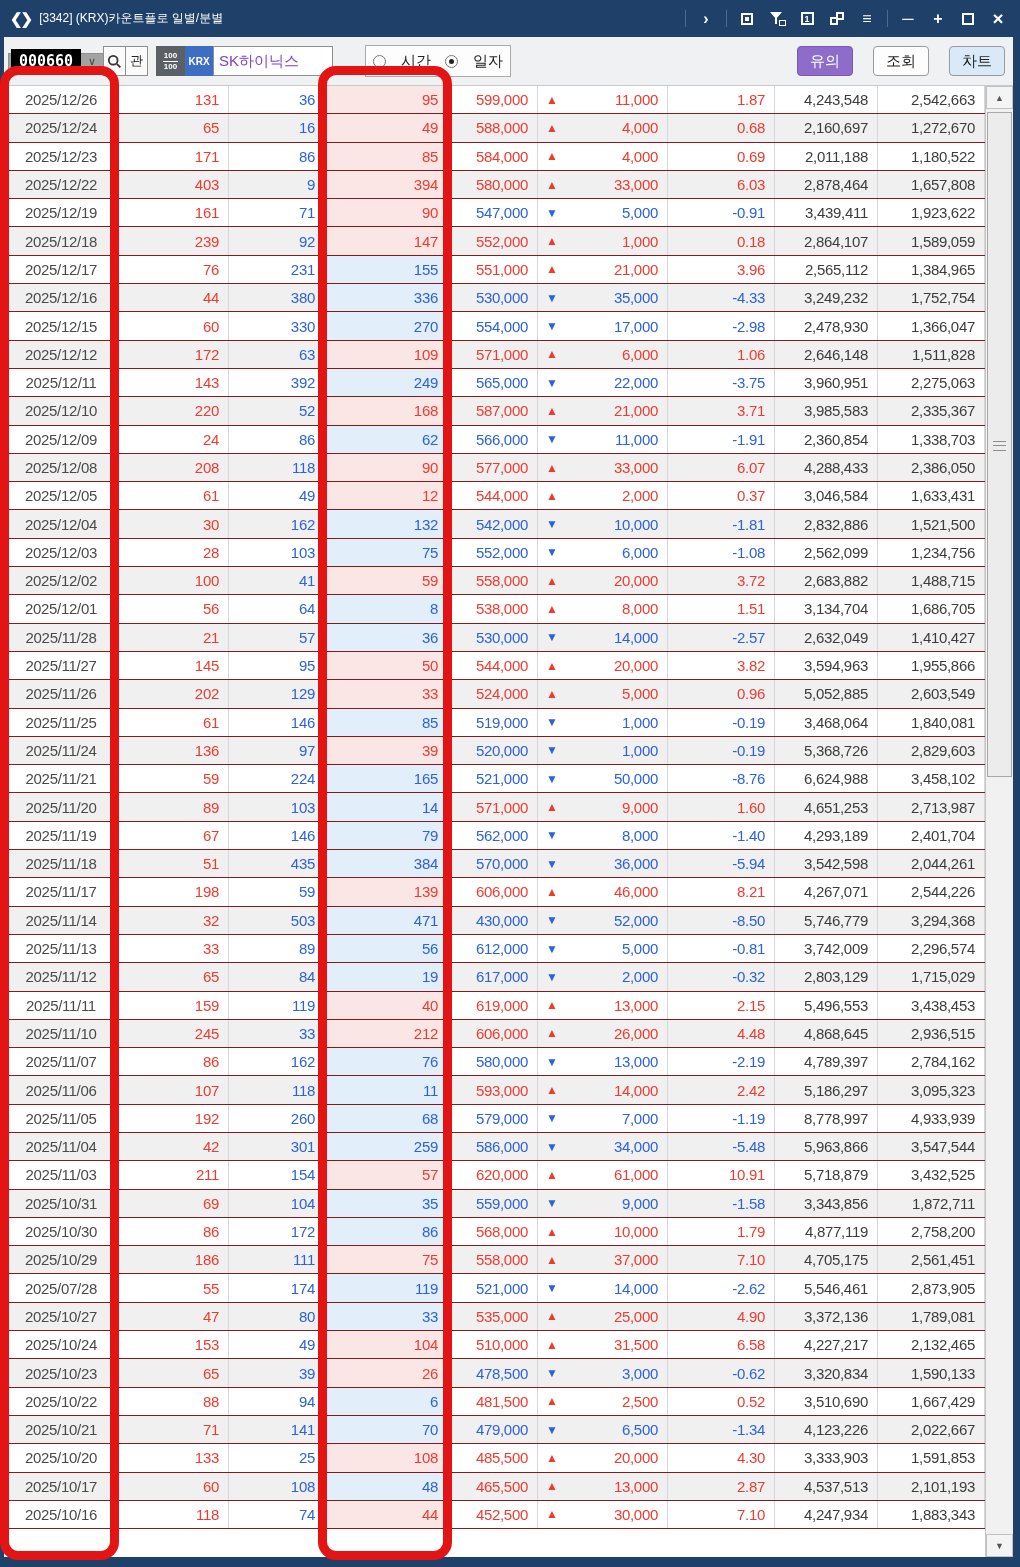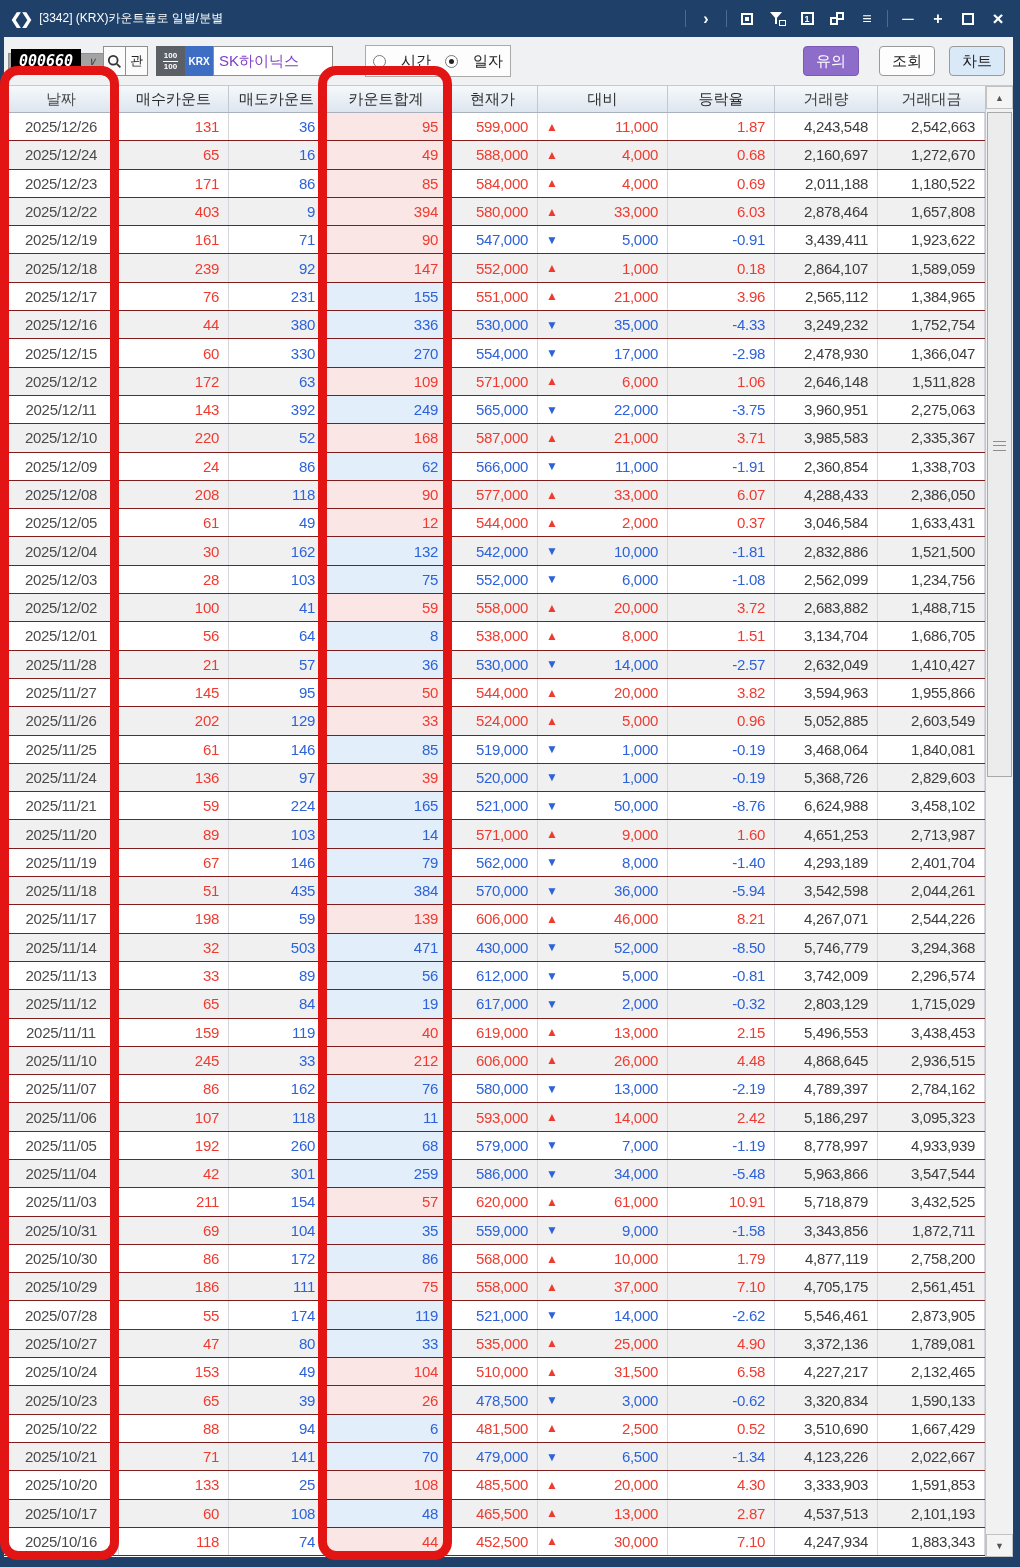--- a/index.html
+++ b/index.html
@@ -22,42 +22,42 @@
   .funnel .stem{position:absolute;left:5px;top:6px;width:2px;height:6px;background:#fff;}
   .funnel .lock{position:absolute;right:-2px;bottom:-1px;width:5px;height:4px;border:1px solid #fff;background:#1f4068;}
   .popout{position:relative;width:14px;height:13px;}
   .popout .b1{position:absolute;left:0;bottom:0;width:8px;height:8px;border:2px solid #fff;box-sizing:border-box;}
   .popout .b2{position:absolute;right:0;top:0;width:8px;height:8px;border:2px solid #fff;box-sizing:border-box;background:#1f4068;}
   .glyph{font-size:16px;font-weight:bold;line-height:1;}
 
   
   .toolbar{position:absolute;top:37px;left:4px;width:1009px;height:49px;background:#f0f1f3;
     border-bottom:1px solid #c9c9c9;display:flex;align-items:center;box-sizing:border-box;}
-  .combo{margin-left:4px;height:16px;background:#a3a3a3;border:1px solid #8f8f8f;display:flex;align-items:center;box-sizing:border-box;font-style:italic;}
+  .combo{margin-left:4px;height:16px;background:#a3a3a3;border:1px solid #8f8f8f;display:flex;align-items:center;box-sizing:border-box;}
   .code-led{width:70px;height:24px;margin:2px 0 2px 2px;background:#000;color:#fff;
     font-family:"DejaVu Sans Mono",monospace;font-size:15px;font-weight:bold;display:flex;align-items:center;justify-content:center;letter-spacing:0;}
   .combo-arrow{width:22px;text-align:center;color:#444;font-size:11px;}
   .sq-btn{height:30px;min-width:23px;background:#fbfbfb;border:1px solid #8f8f8f;box-sizing:border-box;
     display:flex;align-items:center;justify-content:center;font-size:13px;color:#222;margin-left:-1px;padding:0 2px;}
   .badge-ratio{margin-left:8px;width:29px;height:30px;background:#5b6067;color:#fff;display:flex;flex-direction:column;
     align-items:center;justify-content:center;font-size:8px;font-weight:bold;line-height:1.15;}
   .badge-ratio .top{border-bottom:1px solid #fff;padding:0 1px;}
   .badge-krx{width:28px;height:30px;background:#3e6dc4;color:#fff;display:flex;align-items:center;justify-content:center;
     font-size:10px;font-weight:bold;}
   .name-input{width:120px;height:30px;background:#fff;border:1px solid #8f8f8f;box-sizing:border-box;
     display:flex;align-items:center;padding-left:5px;color:#7d3fc9;font-size:15px;}
   .radio-box{margin-left:32px;width:146px;height:32px;background:#fdfdfd;border:1px solid #aaa;box-sizing:border-box;
     display:flex;align-items:center;justify-content:center;gap:14px;font-size:15px;color:#222;}
   .radio{display:flex;align-items:center;gap:15px;}
   .rdot{width:13px;height:13px;border-radius:50%;border:1px solid #777;background:#fff;box-sizing:border-box;position:relative;}
   .rdot.sel::after{content:"";position:absolute;left:3px;top:3px;width:5px;height:5px;border-radius:50%;background:#222;}
-  .tb-buttons{margin-left:auto;display:flex;gap:14px;padding-right:8px;}
+  .tb-buttons{margin-left:auto;display:flex;gap:20px;padding-right:8px;}
   .btn{height:30px;min-width:56px;border-radius:4px;font-size:15px;display:flex;align-items:center;justify-content:center;box-sizing:border-box;padding:0 10px;}
   .btn-caution{background:#8e6cc9;border:1px solid #7a5ab5;color:#fff;}
-  .btn-plain{background:#fdfdfd;border:1px solid #9a9a9a;color:#222;margin-left:6px;}
+  .btn-plain{background:#fdfdfd;border:1px solid #9a9a9a;color:#222;}
   .btn-chart{background:#d9e9f8;border:1px solid #9a9a9a;color:#222;}
 
   
   .table{position:absolute;top:86px;left:4px;width:1009px;height:1471px;background:#fff;overflow:hidden;}
   .thead{display:flex;height:27px;background:linear-gradient(#f6f9fc,#dde5ef);border-bottom:1px solid #a9b1bd;box-sizing:border-box;}
   .th{font-size:15px;color:#2b2b2b;display:flex;align-items:center;justify-content:center;
     border-right:1px solid #c2c8d2;box-sizing:border-box;}
   .tbody{position:relative;}
   .row{display:flex;height:28.31px;box-sizing:border-box;border-bottom:1px solid #7f1d1d;background:#fff;}
   .row:nth-child(even){background:#f0f0f1;}
@@ -167,31 +167,20 @@
       </span>
     </div>
     <div class="tb-buttons">
       <span class="btn btn-caution">유의</span>
       <span class="btn btn-plain">조회</span>
       <span class="btn btn-chart">차트</span>
     </div>
   </div>
 
   <div class="table">
-    <div class="thead">
-      <span class="th c-date">날짜</span>
-      <span class="th c-buy">매수카운트</span>
-      <span class="th c-sell">매도카운트</span>
-      <span class="th c-sum">카운트합계</span>
-      <span class="th c-price">현재가</span>
-      <span class="th c-chg" style="justify-content:center;padding-left:0;">대비</span>
-      <span class="th c-rate">등락율</span>
-      <span class="th c-vol">거래량</span>
-      <span class="th c-val" style="border-right:none;">거래대금</span>
-    </div>
     <div class="tbody">
         <div class="row">
           <span class="cell c-date">2025/12/26</span>
           <span class="cell c-buy up">131</span>
           <span class="cell c-sell down">36</span>
           <span class="cell c-sum up sum-up">95</span>
           <span class="cell c-price up">599,000</span>
           <span class="cell c-chg up">
             <span class="arrow">▲</span>
             <span>11,000</span>

